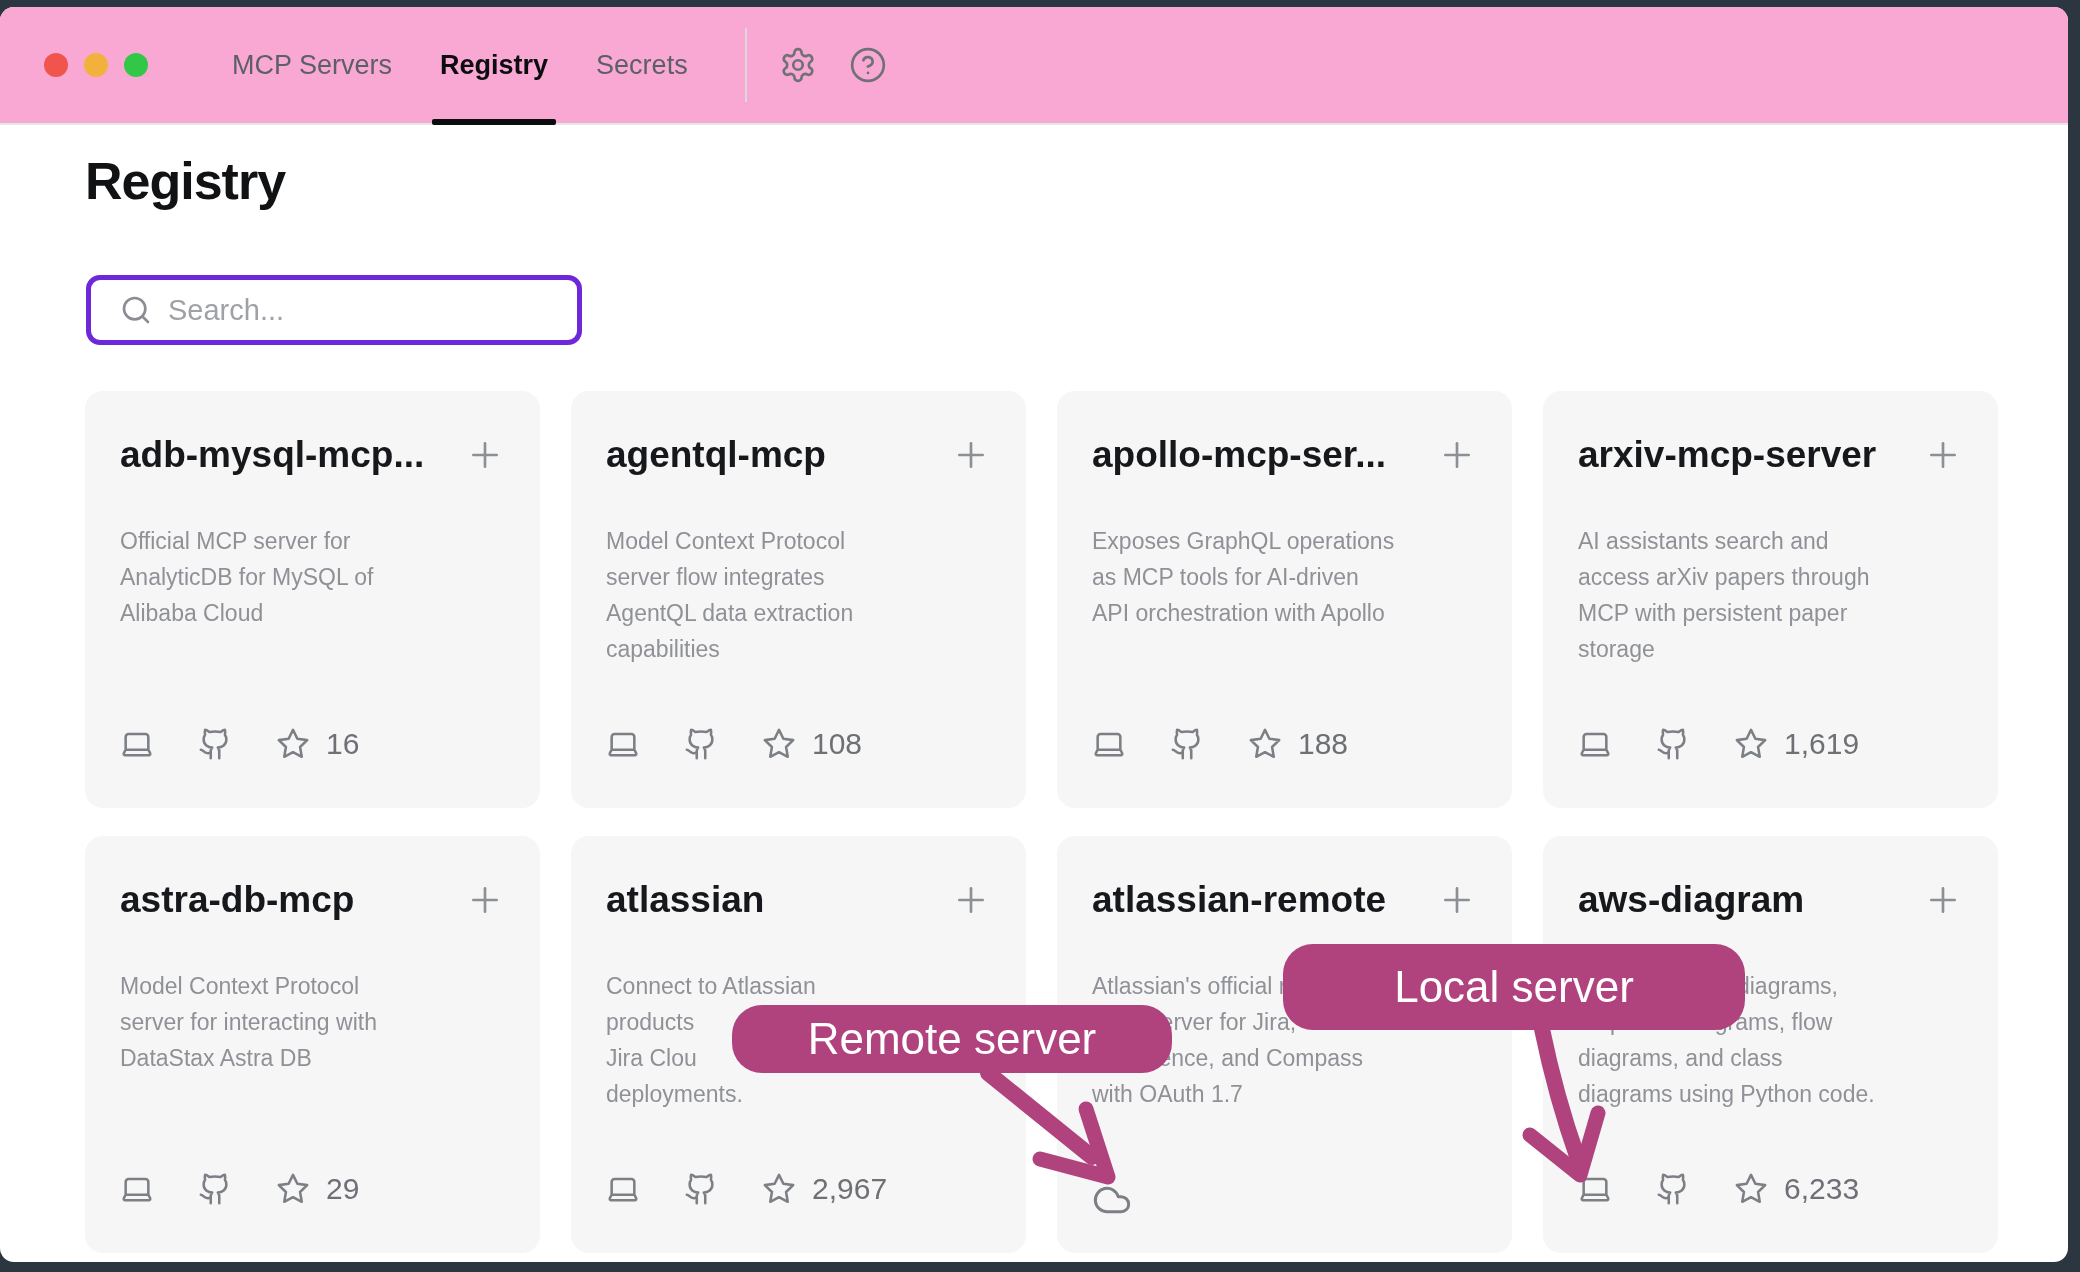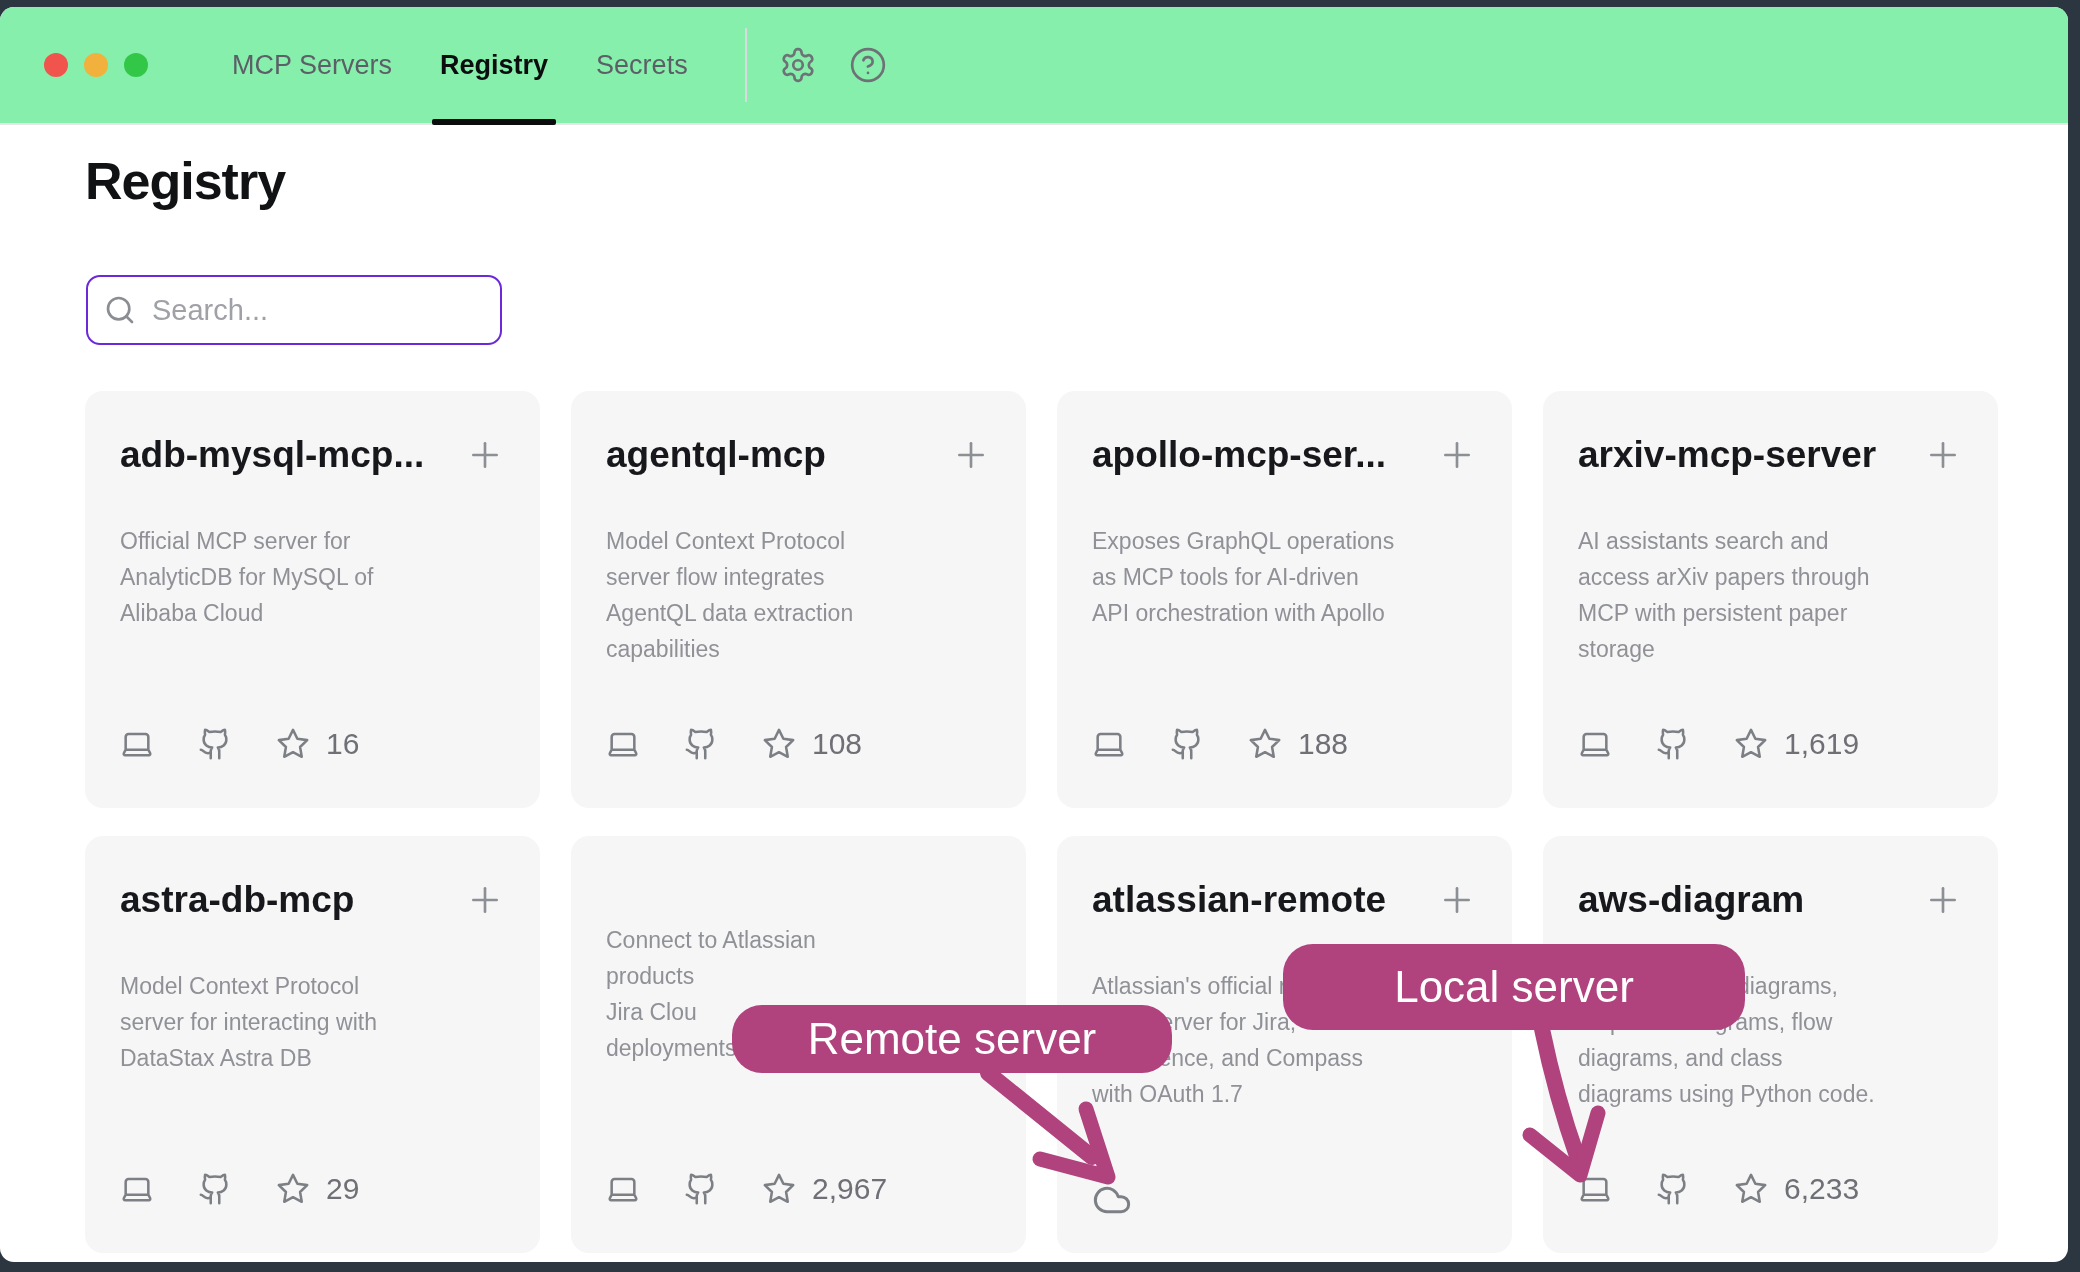--- a/index.html
+++ b/index.html
@@ -3,41 +3,41 @@
 <meta charset="utf-8">
 <style>
   * { margin:0; padding:0; box-sizing:border-box; }
   html,body { width:2080px; height:1272px; }
   body { background:#2c3640; font-family:"Liberation Sans", sans-serif; position:relative; overflow:hidden; }
 
   .window { position:absolute; left:0; top:7px; width:2068px; height:1255px;
             background:#ffffff; border-radius:14px; overflow:hidden; }
 
   
-  .topbar { height:118px; background:#86efac; border-bottom:2px solid #e7e7ea;
+  .topbar { height:118px; background:#f9a8d4; border-bottom:2px solid #e7e7ea;
             display:flex; align-items:center; position:relative; }
   .lights { display:flex; gap:16px; padding-left:44px; }
   .light  { width:24px; height:24px; border-radius:50%; }
   .tabs   { display:flex; gap:48px; margin-left:84px; height:100%; align-items:stretch; }
   .tab    { display:flex; align-items:center; font-size:27px; color:#5c5f66;
             position:relative; cursor:default; }
   .tab.active { color:#0c0d0f; font-weight:700; }
   .tab.active::after { content:""; position:absolute; left:-8px; right:-8px; bottom:-2px;
             height:6px; background:#0b0c0e; border-radius:2px; }
   .bar-divider { width:2px; height:74px; background:#dadade; margin-left:57px; }
   .bar-icon { margin-left:32px; color:#6e7176; display:flex; align-items:center; }
   .bar-icon:first-of-type { margin-left:30px; }
   .bar-icon svg { width:38px; height:38px; }
 
   
   .page-title { margin:26px 0 0 85px; font-size:52px; font-weight:700; color:#101214;
                 letter-spacing:-1px; line-height:60px; }
-  .searchbox { margin:64px 0 0 86px; width:416px; height:70px; border:2px solid #6d28d9;
+  .searchbox { margin:64px 0 0 86px; width:496px; height:70px; border:5px solid #6d28d9;
                border-radius:14px; background:#fff; display:flex; align-items:center;
-               padding-left:16px; }
+               padding-left:29px; }
   .searchbox svg { width:32px; height:32px; color:#8b8d93; flex:none; }
   .searchbox input { border:none; outline:none; background:transparent; margin-left:16px;
                font-size:29px; color:#303236; width:380px; font-family:inherit; }
   .searchbox input::placeholder { color:#9fa1a6; }
 
   .grid { margin:46px 0 0 85px; display:grid; grid-template-columns:repeat(4,455px);
           grid-auto-rows:417px; column-gap:31px; row-gap:28px; }
   .card { background:#f6f6f7; border-radius:18px; padding:42px 35px 0 35px; position:relative; }
   .card-head { display:flex; justify-content:space-between; align-items:flex-start; }
   .card-title { font-size:37px; font-weight:700; color:#17181b; line-height:44px;
@@ -292,20 +292,29 @@
       <span class="f-icon">
         <svg viewBox="0 0 24 24" fill="none" stroke="currentColor" stroke-width="1.8" stroke-linejoin="round">
           <path d="M12 2l3.09 6.26L22 9.27l-5 4.87 1.18 6.88L12 17.77l-6.18 3.25L7 14.14 2 9.27l6.91-1.01z"></path>
         </svg>
       </span>
       <span class="star-count">29</span>
     </div>
 
   </div>
       <div class="card">
+    <div class="card-head">
+      <div class="card-title">atlassian</div>
+      <div class="plus">
+        <svg viewBox="0 0 24 24" fill="none" stroke="currentColor" stroke-width="1.6" stroke-linecap="round">
+          <line x1="12" y1="5" x2="12" y2="19"></line>
+              <line x1="5" y1="12" x2="19" y2="12"></line>
+        </svg>
+      </div>
+    </div>
     <div class="card-desc">
           <div class="desc-line">Connect to Atlassian</div>
           <div class="desc-line">products</div>
           <div class="desc-line">Jira Clou</div>
           <div class="desc-line">deployments.</div>
         </div>
     <div class="card-footer">
       <span class="f-icon">
         <svg viewBox="0 0 24 24" fill="none" stroke="currentColor" stroke-width="1.8" stroke-linecap="round" stroke-linejoin="round">
           <path d="M20 16V7a2 2 0 0 0-2-2H6a2 2 0 0 0-2 2v9m16 0H4m16 0 1.28 2.55a1 1 0 0 1-.9 1.45H3.62a1 1 0 0 1-.9-1.45L4 16"></path>

